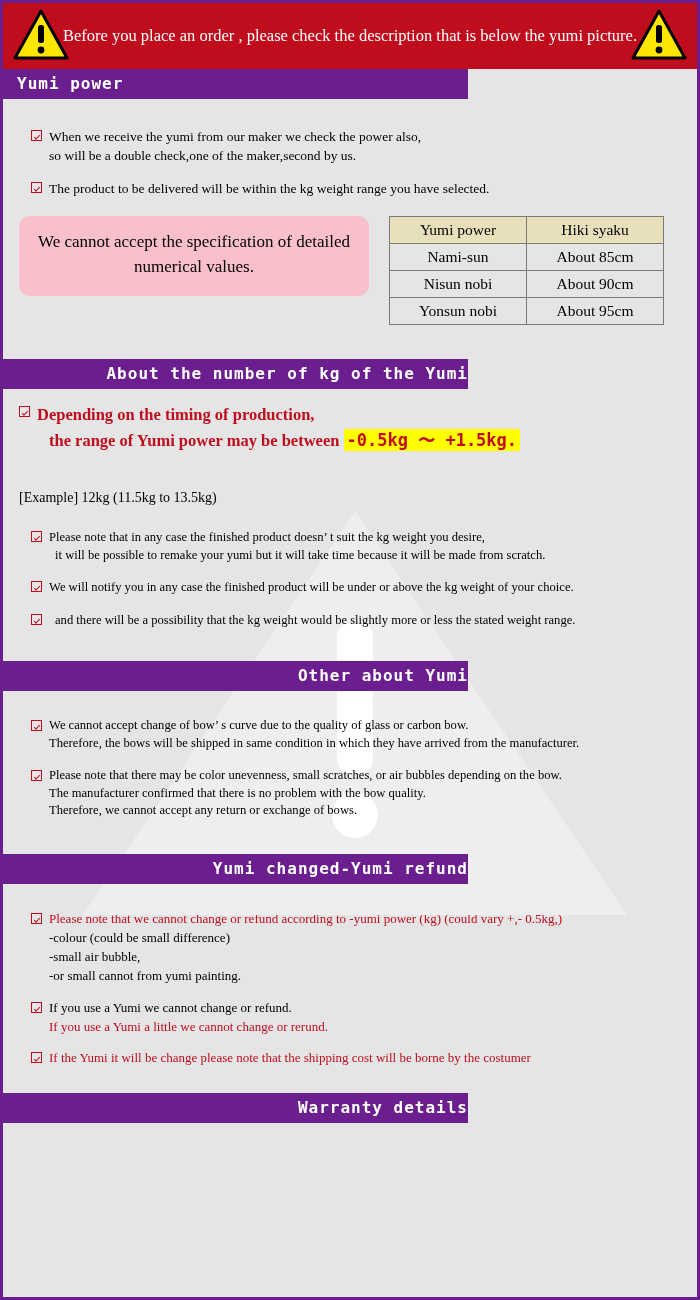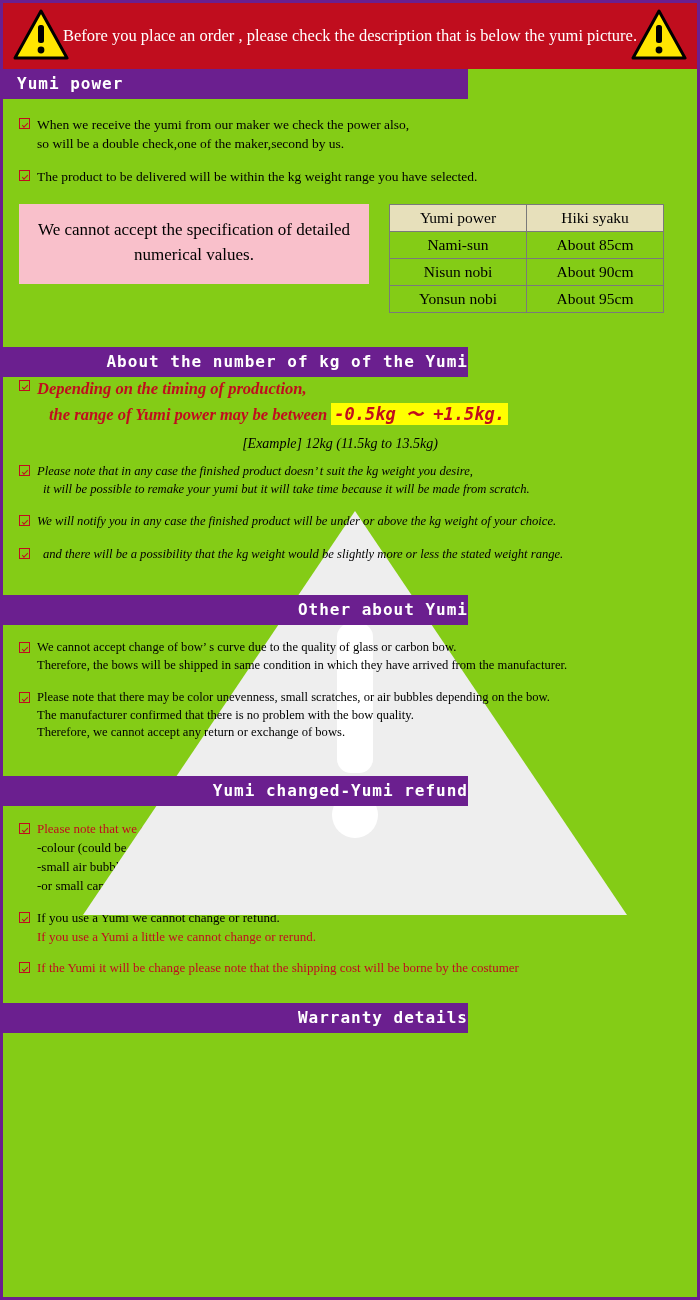--- a/index.html
+++ b/index.html
@@ -14,21 +14,21 @@
     color: #000000;
     position: relative;
     overflow: hidden;
   }
   .page {
     width: 700px;
     height: 1300px;
     position: relative;
     box-sizing: border-box;
     border: 3px solid #6b1f8f;
-    background: #84cc16;
+    background: #e5e5e5;
   }
 
   
   .banner {
     position: relative;
     height: 66px;
     background: #c00d1e;
     display: flex;
     align-items: center;
     justify-content: center;
@@ -66,21 +66,21 @@
   }
 
   .block {
     padding: 0 16px;
   }
 
   
   .row {
     display: flex;
     align-items: flex-start;
-    margin: 0;
+    margin: 12px;
     justify-content: flex-end;
   }
   .check {
     flex: 0 0 auto;
     width: 18px;
     font-size: 12px;
     line-height: 1.35;
     color: #c00d1e;
     padding-top: 2px;
   }
@@ -124,60 +124,62 @@
   }
   .pink-note {
     background: #f9c0cb;
     width: 350px;
     box-sizing: border-box;
     padding: 14px 10px 16px 10px;
     text-align: center;
     font-size: 17px;
     line-height: 1.45;
     color: #000;
+    border-radius: 11px;
   }
   table.yumi {
     border-collapse: collapse;
     font-size: 15.5px;
   }
   table.yumi th, table.yumi td {
     border: 1px solid #7a7a7a;
     padding: 4px 10px;
     text-align: center;
     font-weight: normal;
   }
   table.yumi th {
     background: #e7e0bb;
   }
   table.yumi td { width: 116px; }
 
   
-  .s2 { position: relative; z-index: 2; font-style: italic; }
+  .s2 { padding-top: 14px; position: relative; z-index: 2; }
   .hl-lead {
     display: flex;
     align-items: flex-start;
   }
   .hl-lead .txt {
     color: #c00d1e;
     font-size: 16.5px;
     line-height: 1.5;
     font-weight: bold;
   }
   .hl-lead .txt .l2 { padding-left: 12px; }
   .yellow {
     background: #ffff00;
     color: #c00d1e;
     font-family: "DejaVu Sans Mono", monospace;
     font-size: 17px;
     padding: 1px 3px;
   }
   .example {
-    text-align: center;
+    text-align: left;
     font-size: 14px;
     padding: 8px 20px 10px 0;
+    margin-top: 28px;
   }
   .s2 .small-row { margin-bottom: 14px; }
   .s2 .small-row .txt {
     font-size: 12.6px;
     line-height: 1.45;
   }
 
   
   .s3 { padding-top: 14px; position: relative; z-index: 2; }
   .s3 .row { margin-bottom: 14px; }

